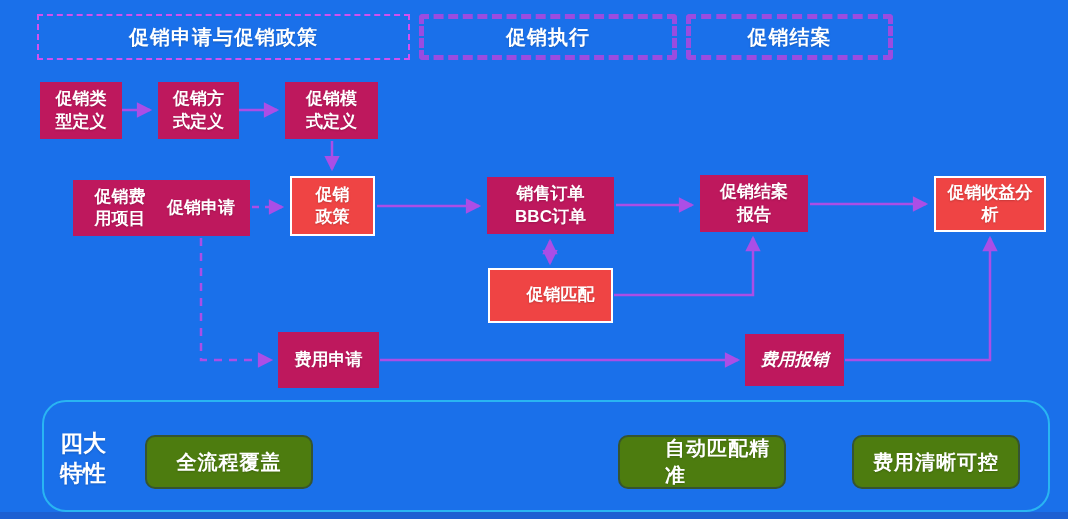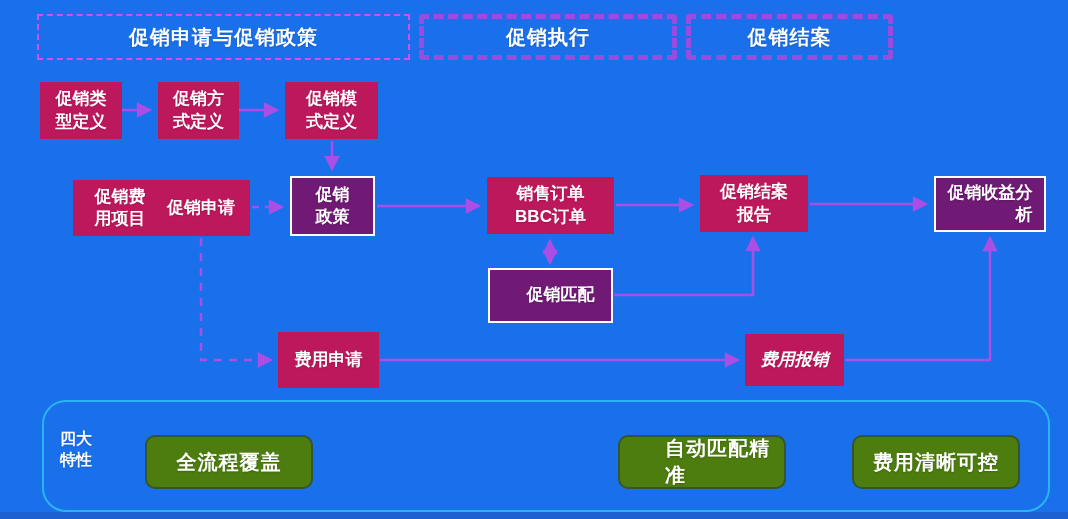--- a/index.html
+++ b/index.html
@@ -46,21 +46,21 @@
     justify-content: center;
     text-align: center;
     color: #ffffff;
     font-weight: bold;
     font-size: 17px;
     line-height: 1.3;
     white-space: pre-line;
     text-shadow: 0 1px 2px rgba(0,0,0,0.18);
   }
   .node.cyan   { background: #be185d; }
-  .node.purple { background: #701a75; border: 2px solid #ffffff; text-align: right; }
+  .node.purple { background: #ef4444; border: 2px solid #ffffff; }
 
   
   svg.connectors {
     position: absolute;
     left: 0; top: 0;
     width: 1068px; height: 519px;
     pointer-events: none;
   }
 
   
@@ -69,21 +69,21 @@
     left: 42px; top: 400px;
     width: 1008px; height: 112px;
     border: 2px solid #29b5f2;
     border-radius: 24px;
   }
   .features-title {
     position: absolute;
     left: 60px; top: 429px;
     color: #ffffff;
     font-weight: bold;
-    font-size: 16px;
+    font-size: 23px;
     line-height: 1.3;
     white-space: pre-line;
     text-shadow: 0 1px 2px rgba(0,0,0,0.18);
   }
   .pill {
     position: absolute;
     top: 435px;
     height: 54px;
     background: #4d7c0f;
     border: 2px solid rgba(25,35,90,0.45);

